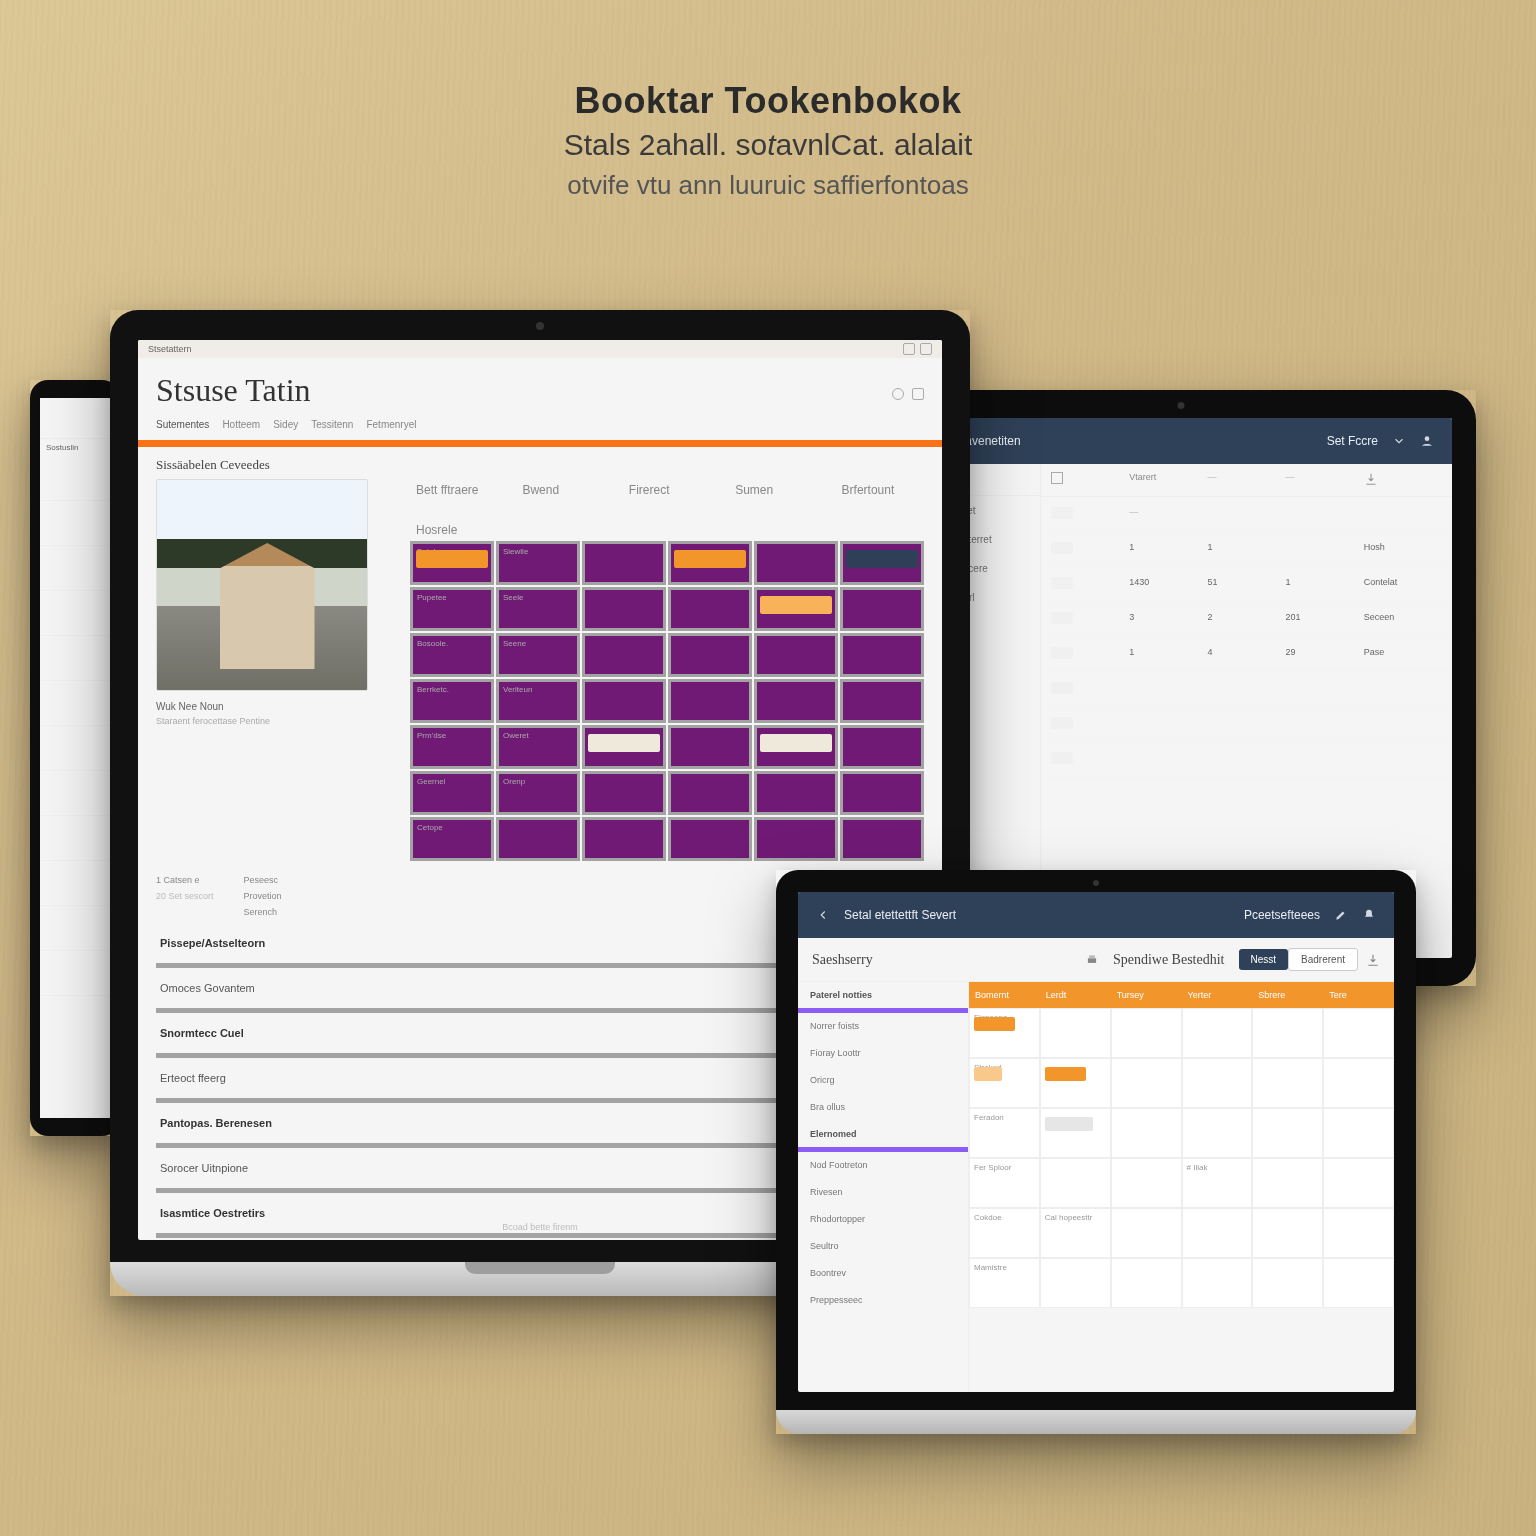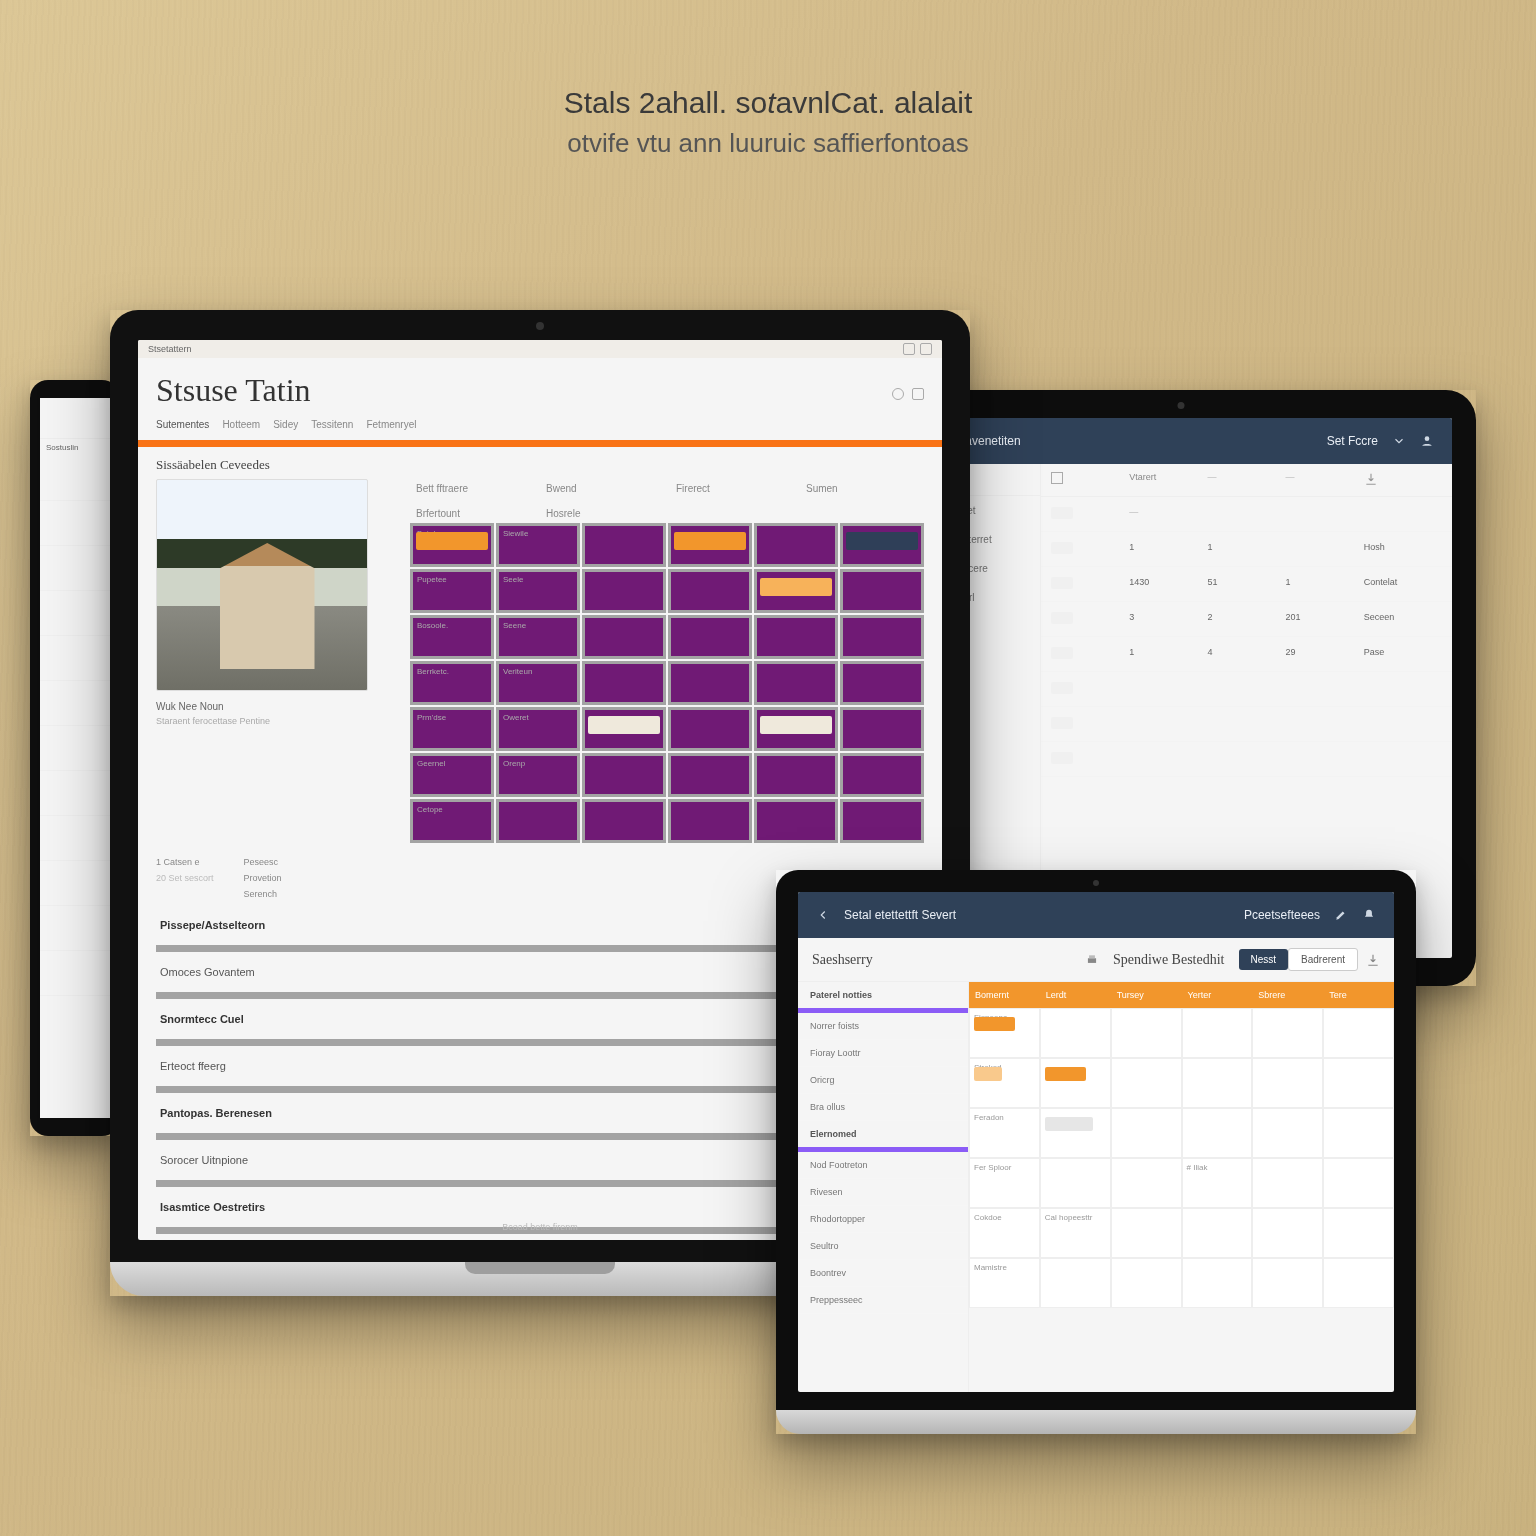--- a/index.html
+++ b/index.html
@@ -81,35 +81,35 @@
     content:"";position:absolute;left:30%;top:30%;width:45%;height:60%;
     background:linear-gradient(180deg,#b58a5a 0 18%,#d8c9ae 18% 100%);
     clip-path:polygon(50% 0,100% 20%,100% 100%,0 100%,0 20%);
   }
 
   .side-info{flex:1;font-size:9px;color:#888;}
   .side-info div{padding:3px 0;}
 
   
   .cal{flex:1;}
-  .cal-head{display:grid;grid-template-columns:repeat(4,1fr);gap:6px;font-size:10px;color:#888;}
+  .cal-head{display:grid;grid-template-columns:repeat(5,1fr);gap:18px;font-size:12px;color:#888;}
   .cal-head div{padding:4px 6px;text-align:left;}
   .cal-grid{display:grid;grid-template-columns:repeat(6,1fr);gap:2px;}
   .cal-cell{height:32px;background:#701a75;border:3px solid #a3a3a3;font-size:8px;color:#aaa;padding:3px 4px;position:relative;}
   .chip{position:absolute;left:3px;right:3px;top:6px;height:18px;border-radius:2px;}
   .chip.orange{background:#f2962c;}
   .chip.lightorange{background:#f7b25a;}
   .chip.navy{background:#2f3f58;}
   .chip.beige{background:#efe9dc;}
 
   .sumrow{display:flex;gap:14px;padding:8px 18px;font-size:9px;color:#888;border-top:1px solid #f1f1f1;}
 
   
   .list{padding:0 18px;}
-  .row{display:flex;justify-content:space-between;align-items:flex-start;border-bottom:7px solid #a3a3a3;padding:14px 4px;font-size:11px;color:#555;}
+  .row{display:flex;justify-content:space-between;align-items:flex-start;border-bottom:5px solid #a3a3a3;padding:14px 4px;font-size:11px;color:#555;}
   .row .r2{color:#aaa;font-size:10px;}
   .row.section{font-weight:600;color:#333;}
 
   
   .navybar{height:46px;background:#2f4158;color:#e9eef5;display:flex;align-items:center;justify-content:space-between;padding:0 18px;font-size:12px;}
   .navybar .left,.navybar .right{display:flex;align-items:center;gap:14px;}
   .ico{width:14px;height:14px;display:inline-block;}
   .ico svg{width:100%;height:100%;fill:#cfd8e3;}
   .side{width:130px;border-right:1px solid #eee;font-size:10px;color:#777;}
   .side .hdr{padding:10px 12px;color:#555;font-weight:600;border-bottom:1px solid #eee;}
@@ -141,20 +141,21 @@
   .sp-top{height:40px;border-bottom:1px solid #eee;}
   .sp-title{font-size:8px;color:#666;padding:4px 6px;}
   .sp-row{height:44px;border-bottom:1px solid #f0f0f0;}
 
   .ghosttxt{color:#bbb;}
 </style>
 </head>
 <body>
 
 <div class="headline">
+  <h1>Booktar Tookenbokok</h1>
   <h2>
     <span>Stals 2ahall. so</span><i>t</i><span>avnlCat. alalait</span>
   </h2>
   <p>otvife vtu ann luuruic saffierfontoas</p>
 </div>
 
 <div class="device sidephone">
   <div class="frame">
     <div class="screen">
       <div class="sp-top"></div>

